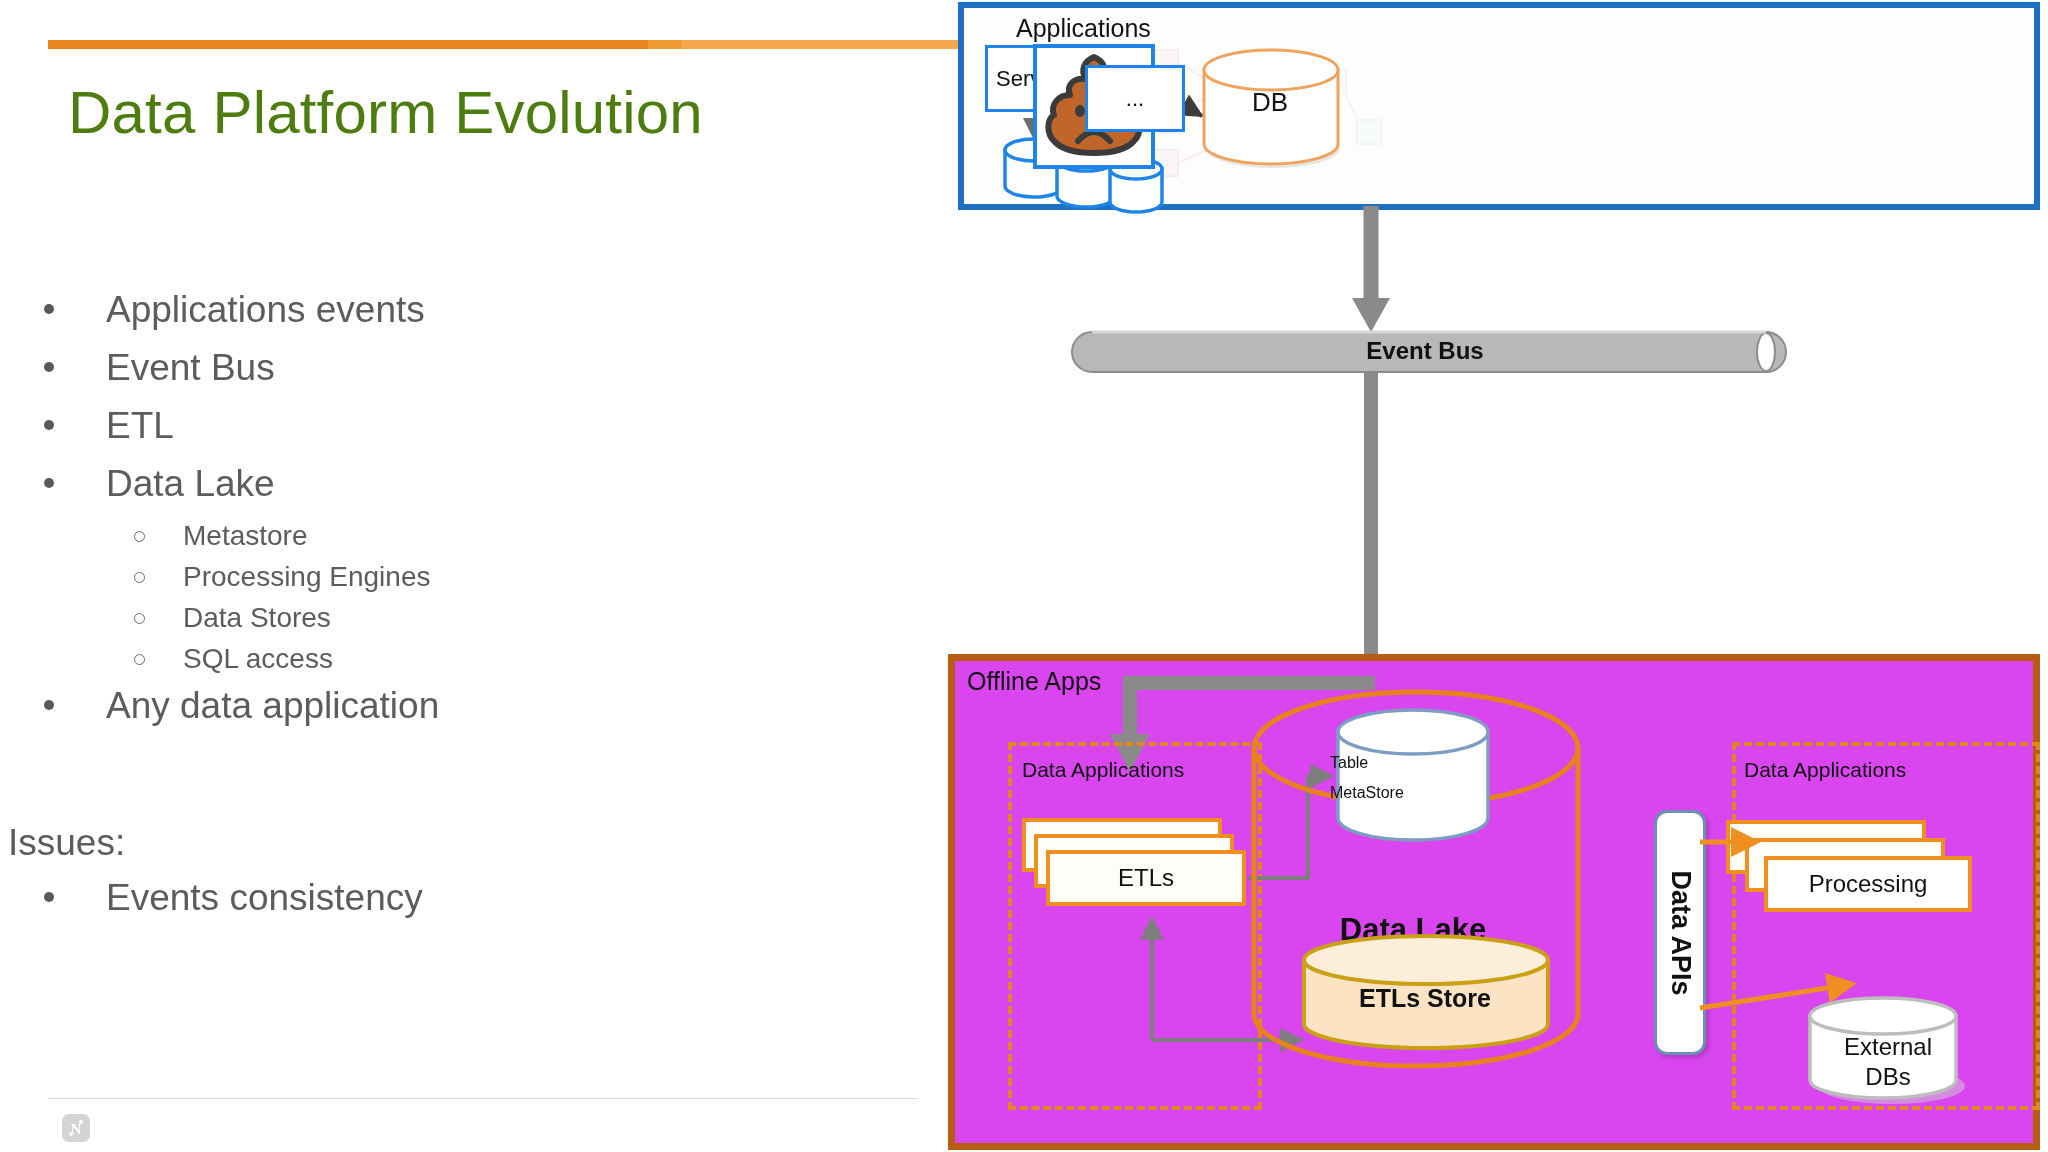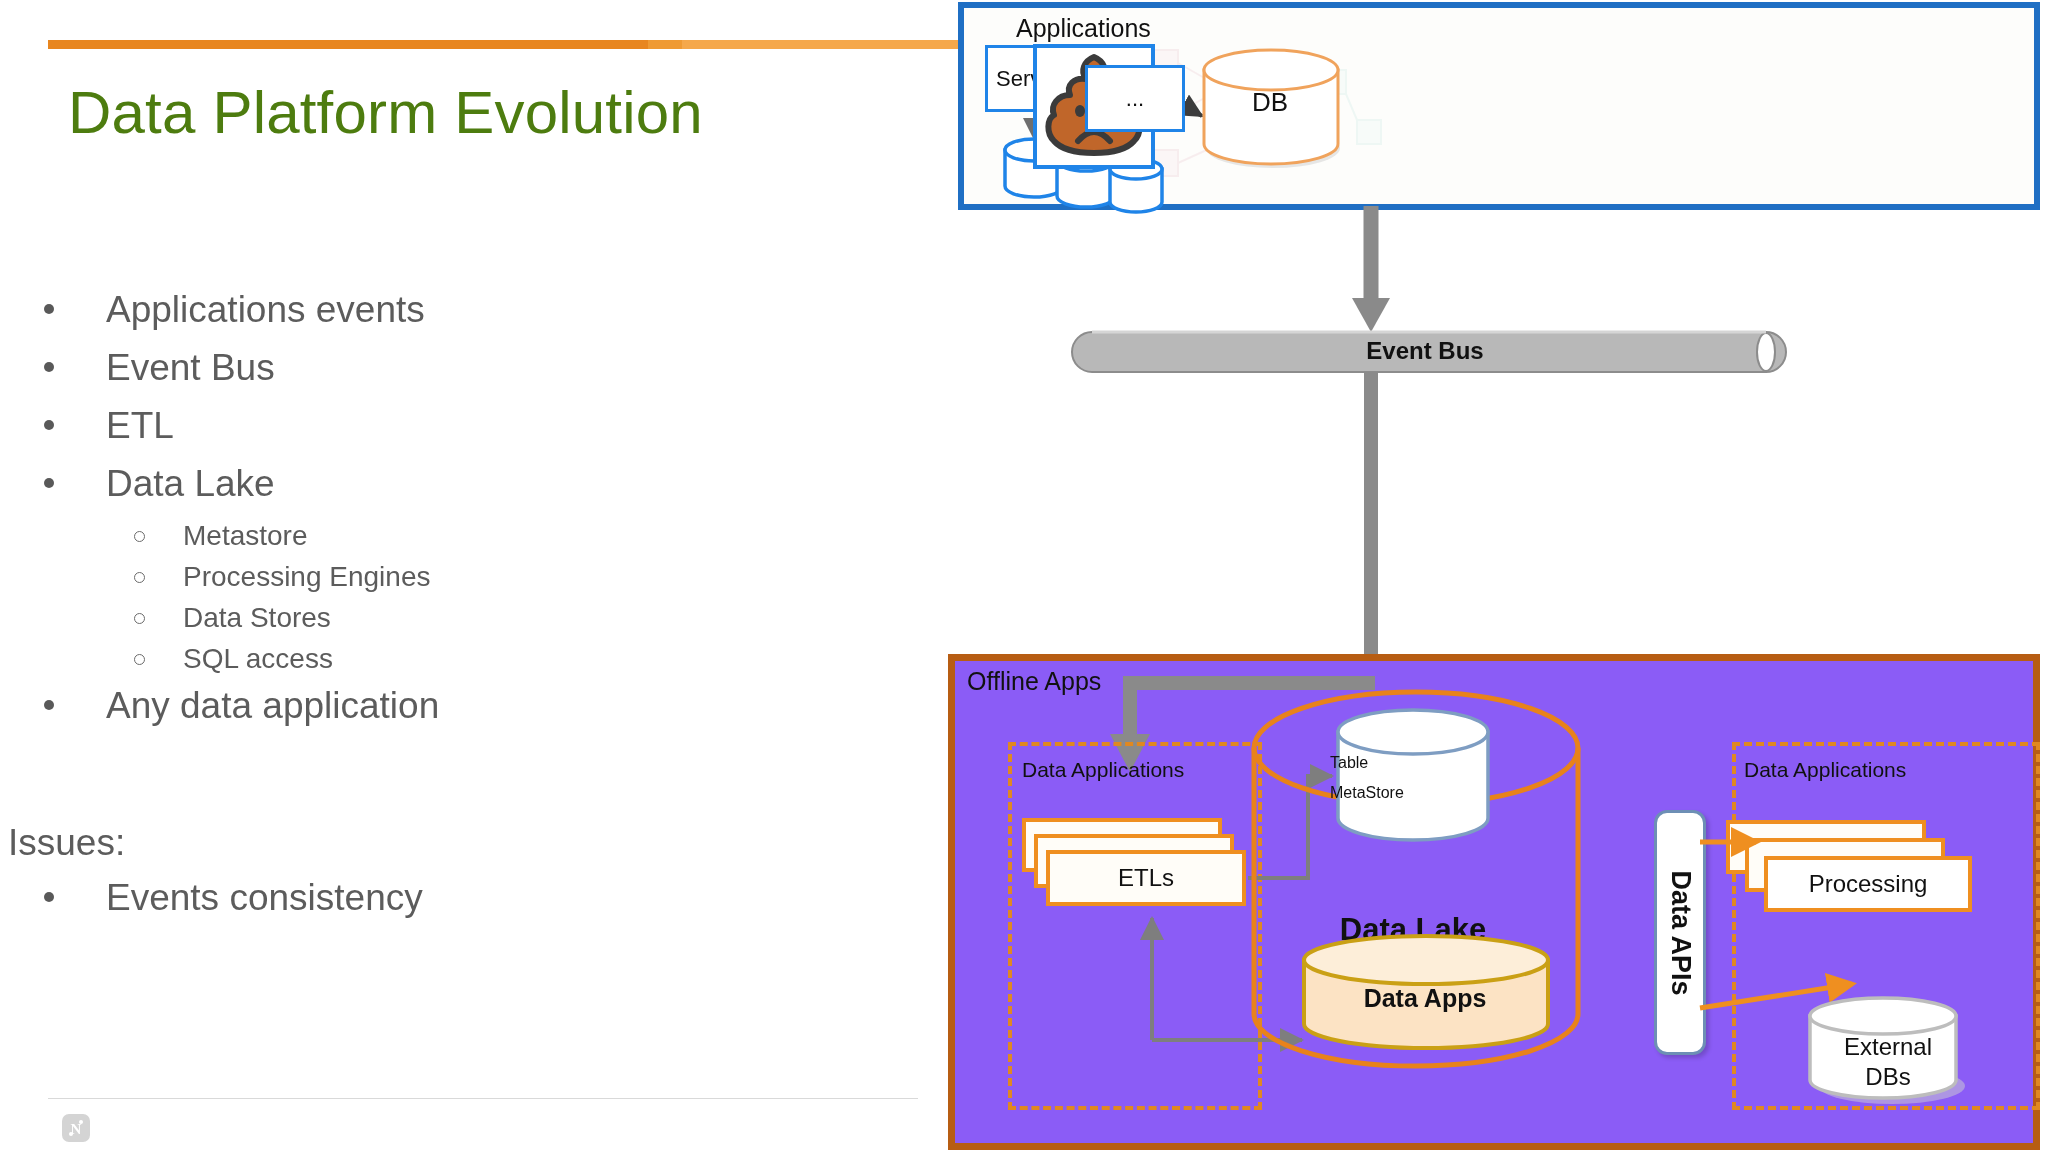--- a/index.html
+++ b/index.html
@@ -86,21 +86,21 @@
   .eventbus{position:absolute;left:1070px;top:330px;}
   .eventbus-label{
     position:absolute;left:1070px;top:330px;width:710px;height:42px;
     display:flex;align-items:center;justify-content:center;
     font-size:24px;font-weight:bold;color:#111;
   }
 
   
   .offline-box{
     position:absolute;left:948px;top:654px;width:1092px;height:496px;
-    border:7px solid #b75d13;background:#8b5cf6;box-sizing:border-box;
+    border:7px solid #b75d13;background:#d946ef;box-sizing:border-box;
   }
   .offline-label{
     position:absolute;left:12px;top:6px;font-size:25px;color:#111;
   }
   .dashed-box{
     position:absolute;border:4px dashed #e08820;box-sizing:border-box;
   }
   .dashed-label{position:absolute;font-size:21px;color:#111;white-space:nowrap;}
   .stackbox{position:absolute;border:4px solid #ef8f20;background:#fffdf8;box-sizing:border-box;}
   .stack-label{
@@ -370,21 +370,21 @@
   </svg>
   <div class="tablemeta-label">
     <div>Table</div>
     <div>MetaStore</div>
   </div>
 
   <svg style="position:absolute;left:1298px;top:938px;" width="260" height="120">
     <path d="M6,22 L6,86 A122,24 0 0 0 250,86 L250,22 Z" fill="#fce3c4" stroke="#caa015" stroke-width="4"></path>
     <ellipse cx="128" cy="22" rx="122" ry="24" fill="#fdeed9" stroke="#caa015" stroke-width="4"></ellipse>
   </svg>
-  <div class="datastore-label">Data Apps</div>
+  <div class="datastore-label">ETLs Store</div>
 
   <div class="dataapis">
     <span>Data APIs</span>
   </div>
 
   <div class="dashed-box" style="left:1732px;top:742px;width:308px;height:368px;"></div>
   <div class="dashed-label" style="left:1744px;top:758px;">Data Applications</div>
 
   <div class="stackbox" style="left:1726px;top:820px;width:200px;height:54px;"></div>
   <div class="stackbox" style="left:1745px;top:838px;width:200px;height:54px;"></div>

